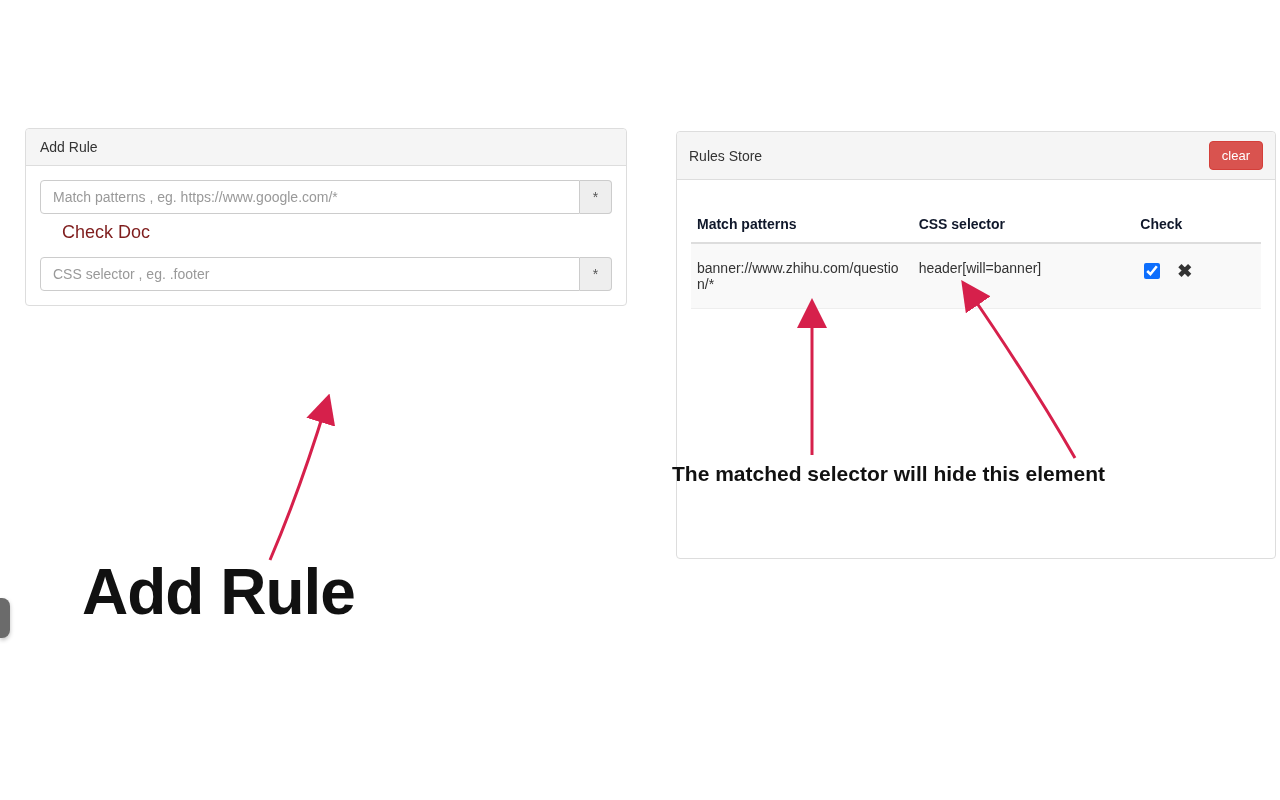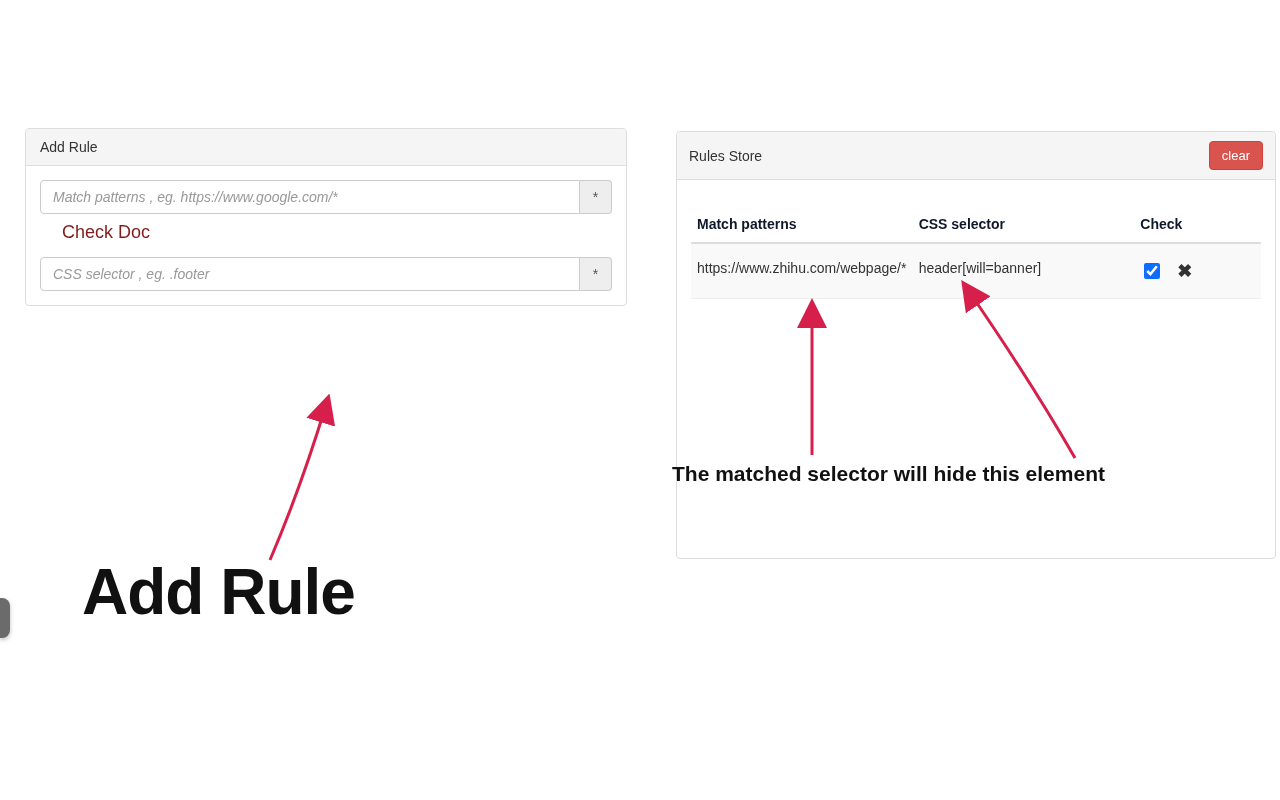--- a/index.html
+++ b/index.html
@@ -50,21 +50,20 @@
   }
   .input-group input {
     flex: 1;
     height: 34px;
     padding: 6px 12px;
     font-size: 14px;
     color: #555;
     border: 1px solid #ccc;
     border-radius: 4px 0 0 4px;
     outline: none;
-    font-style: italic;
   }
   .input-group input::placeholder { color: #999; }
   .input-group .addon {
     width: 32px;
     display: flex;
     align-items: center;
     justify-content: center;
     font-size: 14px;
     color: #555;
     background: #eeeeee;
@@ -234,21 +233,21 @@
     <table class="rules-table">
       <thead>
         <tr>
           <th class="col-pattern">Match patterns</th>
           <th class="col-selector">CSS selector</th>
           <th class="col-status">Check</th>
         </tr>
       </thead>
       <tbody>
         <tr>
-          <td style="word-break:break-all;">https://www.zhihu.com/webpage/*</td>
+          <td style="word-break:break-all;">banner://www.zhihu.com/question/*</td>
           <td>header[will=banner]</td>
           <td>
             <div class="status-cell">
               <input type="checkbox" class="checkbox" checked="" style="">
               <span class="delete-x">✖</span>
             </div>
           </td>
         </tr>
       </tbody>
     </table>

